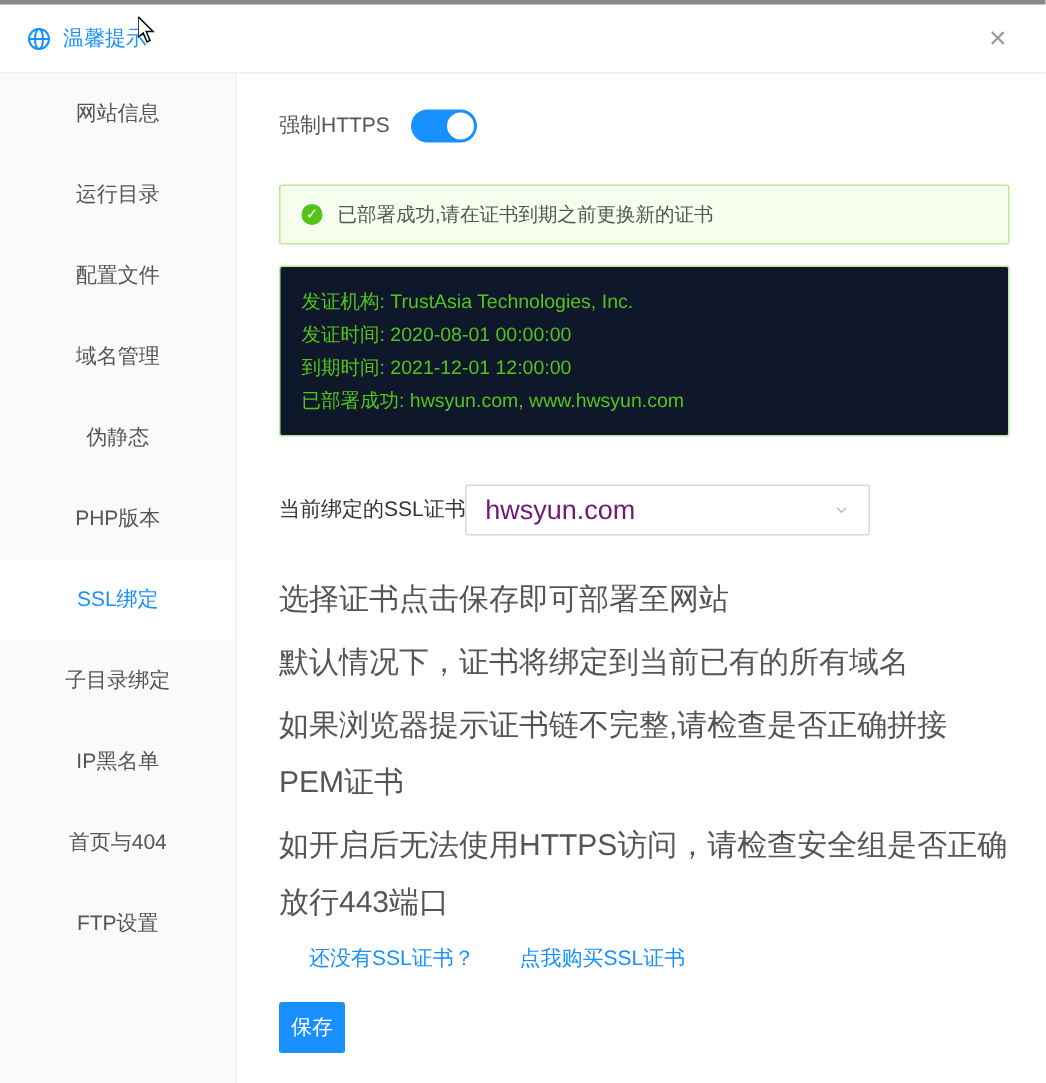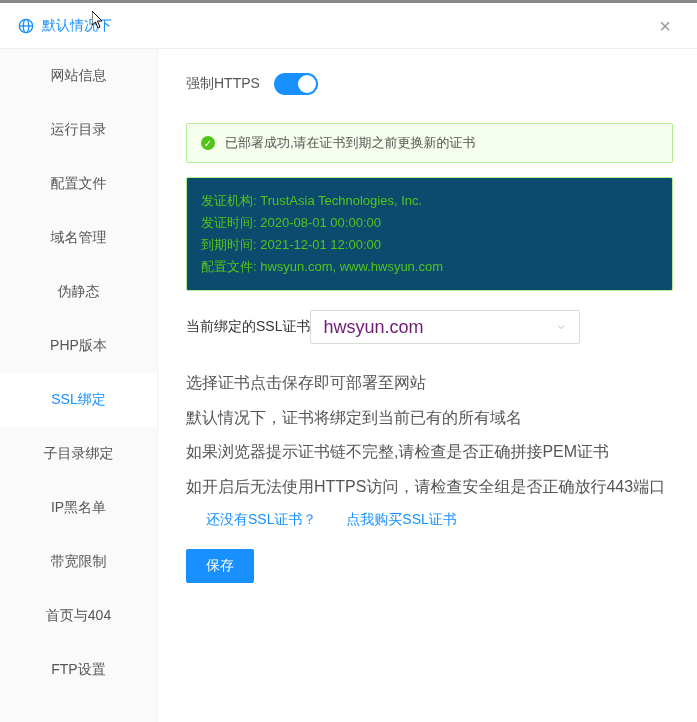--- a/index.html
+++ b/index.html
@@ -15,85 +15,84 @@
   .side-item.active { background: #fff; color: #1890ff; }
   .main { flex: 1; padding: 24px 24px 0 28px; overflow-y: auto; }
   .row-https { display: flex; align-items: center; margin-bottom: 28px; }
   .row-https .lbl { color: #555; margin-right: 14px; }
   .toggle { width: 44px; height: 22px; border-radius: 11px; background: #1890ff; position: relative; cursor: pointer; }
   .toggle::after { content: ""; position: absolute; width: 18px; height: 18px; background: #fff; border-radius: 50%; top: 2px; right: 2px; }
   .row-https .tip { margin-left: 28px; color: #555; font-size: 13px; }
   .alert-success { border: 1px solid #b7eb8f; background: #f6ffed; border-radius: 2px; padding: 10px 14px; display: flex; align-items: center; margin-bottom: 14px; }
   .alert-success .dot { width: 14px; height: 14px; border-radius: 50%; background: #52c41a; color: #fff; display: flex; align-items: center; justify-content: center; font-size: 10px; margin-right: 10px; flex-shrink: 0; }
   .alert-success .msg { color: #555; font-size: 13px; }
-  .cert-info { border: 1px solid #b7eb8f; background: #0c4a6e; border-radius: 2px; padding: 12px 14px; margin-bottom: 19px; }
+  .cert-info { border: 1px solid #b7eb8f; background: #0f172a; border-radius: 2px; padding: 12px 14px; margin-bottom: 32px; }
   .cert-info div { color: #52c41a; font-size: 13px; line-height: 1.7; }
   .row-select { display: flex; align-items: center; margin-bottom: 24px; }
   .row-select .lbl { color: #333; margin-right: 0; }
   .select { flex: 0 0 270px; height: 34px; border: 1px solid #d9d9d9; border-radius: 2px; display: flex; align-items: center; justify-content: space-between; padding: 0 12px; cursor: pointer; }
   .select .val { color: #701a75; font-size: 18px; }
   .select .chev { color: #bbb; }
-  .help { color: #555; line-height: 1.9; font-size: 16px; margin-bottom: 4px; }
+  .help { color: #555; line-height: 1.9; font-size: 20px; margin-bottom: 4px; }
   .help-link { color: #1890ff; line-height: 1.9; font-size: 14px; }
   .help-link a { color: #1890ff; text-decoration: none; cursor: pointer; margin-right: 6px; margin-left: 20px; }
-  .save-btn { margin-top: 16px; background: #1890ff; color: #fff; border: none; border-radius: 2px; padding: 8px 20px; font-size: 14px; cursor: pointer; }
+  .save-btn { margin-top: 16px; background: #1890ff; color: #fff; border: none; border-radius: 2px; padding: 8px 8px; font-size: 14px; cursor: pointer; }
   .cursor { position: absolute; top: 8px; left: 92px; pointer-events: none; }
 </style>
 </head>
 <body>
 
 <div class="window">
 
   <svg class="cursor" width="16" height="20" viewBox="0 0 16 20">
       <path d="M0 0 L0 14 L3.5 11 L6 17 L8 16 L5.5 10 L10 10 Z" fill="#fff" stroke="#000" stroke-width="1"></path>
     </svg>
 
   <div class="titlebar">
     <svg class="globe-icon" viewBox="0 0 24 24" fill="none" stroke="currentColor" stroke-width="2">
         <circle cx="12" cy="12" r="10"></circle>
         <ellipse cx="12" cy="12" rx="4" ry="10"></ellipse>
         <line x1="2" y1="12" x2="22" y2="12"></line>
       </svg>
-    <span class="title">默认情况下</span>
+    <span class="title">温馨提示</span>
     <span class="close">×</span>
   </div>
 
   <div class="body">
     <div class="sidebar" id="sidebar">
         <div class="side-item">网站信息</div>
         <div class="side-item">运行目录</div>
         <div class="side-item">配置文件</div>
         <div class="side-item">域名管理</div>
         <div class="side-item">伪静态</div>
         <div class="side-item">PHP版本</div>
         <div class="side-item active">SSL绑定</div>
         <div class="side-item">子目录绑定</div>
         <div class="side-item">IP黑名单</div>
-        <div class="side-item">带宽限制</div>
         <div class="side-item">首页与404</div>
         <div class="side-item">FTP设置</div>
       </div>
 
     <div class="main">
 
       <div class="row-https">
         <span class="lbl">强制HTTPS</span>
         <div class="toggle"></div>
       </div>
 
       <div class="alert-success">
         <span class="dot">✓</span>
         <span class="msg">已部署成功,请在证书到期之前更换新的证书</span>
       </div>
 
       <div class="cert-info">
         <div><span>发证机构: </span><span>TrustAsia Technologies, Inc.</span></div>
         <div><span>发证时间: </span><span>2020-08-01 00:00:00</span></div>
         <div><span>到期时间: </span><span>2021-12-01 12:00:00</span></div>
-        <div><span>配置文件: </span><span>hwsyun.com, www.hwsyun.com</span></div>
+        <div><span>已部署成功: </span><span>hwsyun.com, www.hwsyun.com</span></div>
       </div>
 
       <div class="row-select">
         <span class="lbl">当前绑定的SSL证书</span>
         <div class="select">
           <span class="val">hwsyun.com</span>
           <svg class="chev" width="12" height="12" viewBox="0 0 24 24" fill="none" stroke="currentColor" stroke-width="2">
               <polyline points="6 9 12 15 18 9"></polyline>
             </svg>
         </div>

